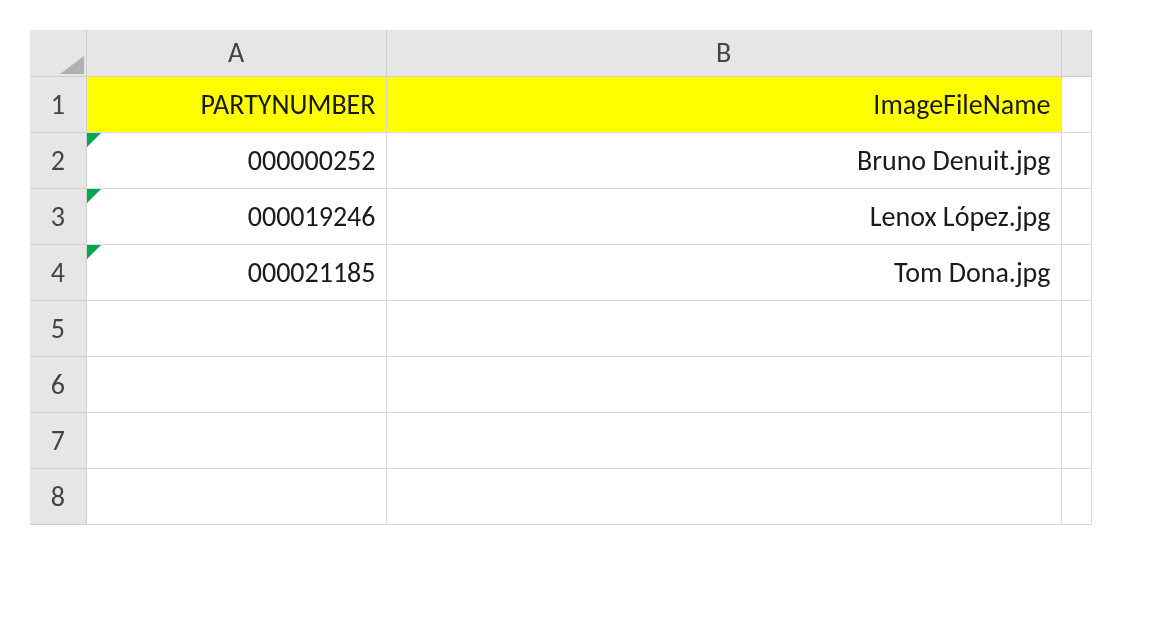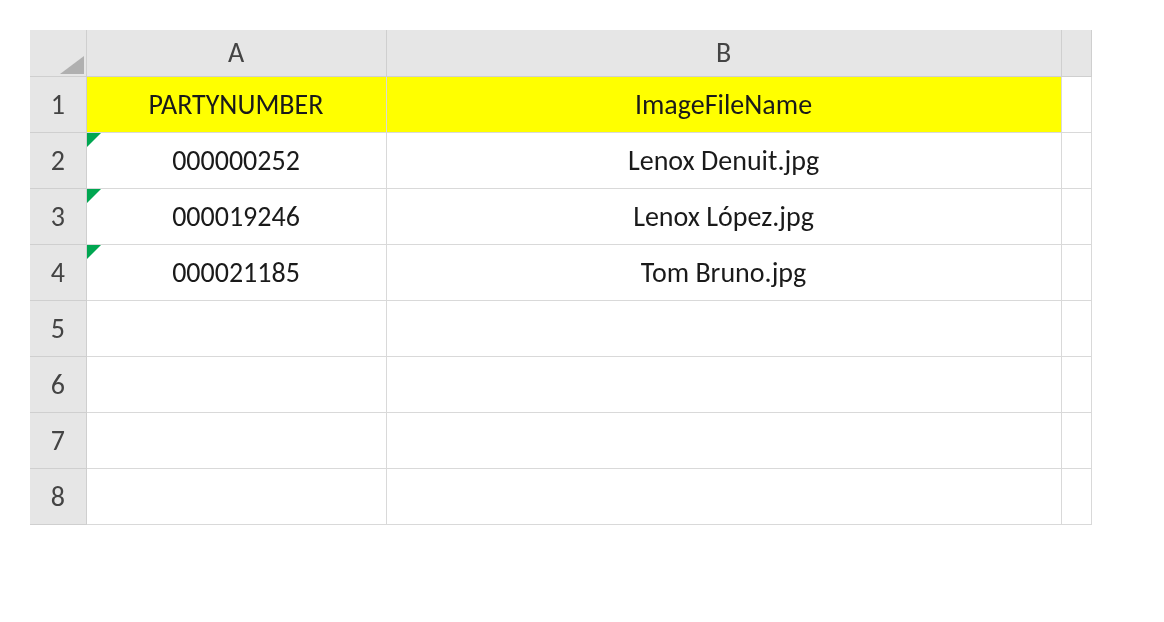--- a/index.html
+++ b/index.html
@@ -66,21 +66,21 @@
       border-bottom: 1px solid #cfcfcf;
       font-weight: normal;
     }
     .cell {
       height: 56px;
       font-size: 28px;
       color: #1a1a1a;
       padding: 4px 10px;
       border-right: 1px solid #d9d9d9;
       border-bottom: 1px solid #d9d9d9;
-      text-align: center;
+      text-align: right;
       vertical-align: middle;
       position: relative;
       background: #fff;
     }
     .cell.header-row {
       background: #ffff00;
     }
     .text-marker::before {
       content: '';
       position: absolute;
@@ -111,33 +111,33 @@
   </tr>
   <tr>
     <th class="row-header">1</th>
     <td class="cell header-row">PARTYNUMBER</td>
     <td class="cell header-row">ImageFileName</td>
     <td class="cell"></td>
   </tr>
   <tr>
     <th class="row-header">2</th>
     <td class="cell text-marker">000000252</td>
-    <td class="cell">Lenox Denuit.jpg</td>
+    <td class="cell">Bruno Denuit.jpg</td>
     <td class="cell"></td>
   </tr>
   <tr>
     <th class="row-header">3</th>
     <td class="cell text-marker">000019246</td>
     <td class="cell">Lenox López.jpg</td>
     <td class="cell"></td>
   </tr>
   <tr>
     <th class="row-header">4</th>
     <td class="cell text-marker">000021185</td>
-    <td class="cell">Tom Bruno.jpg</td>
+    <td class="cell">Tom Dona.jpg</td>
     <td class="cell"></td>
   </tr>
   <tr>
     <th class="row-header">5</th>
     <td class="cell"></td>
     <td class="cell"></td>
     <td class="cell"></td>
   </tr>
   <tr>
     <th class="row-header">6</th>

